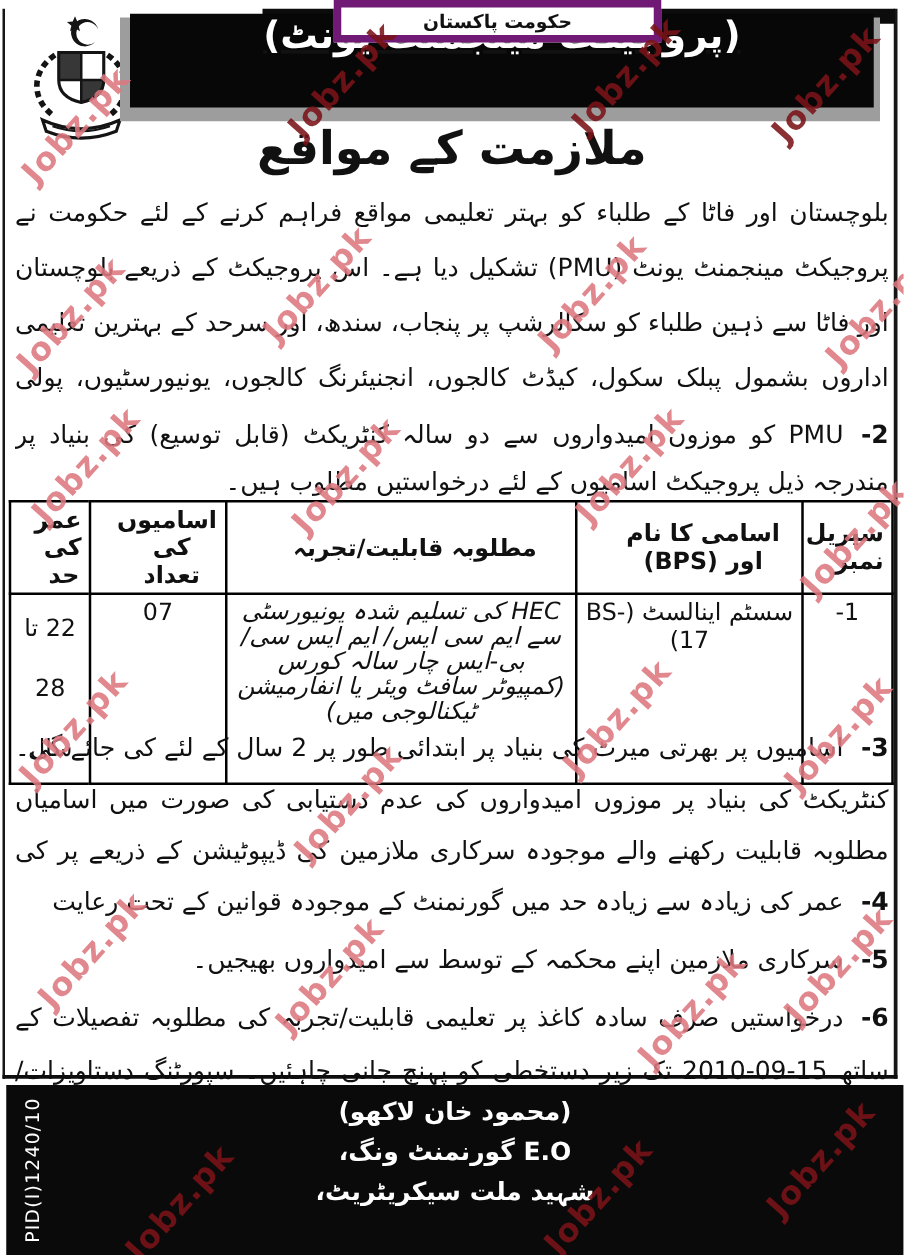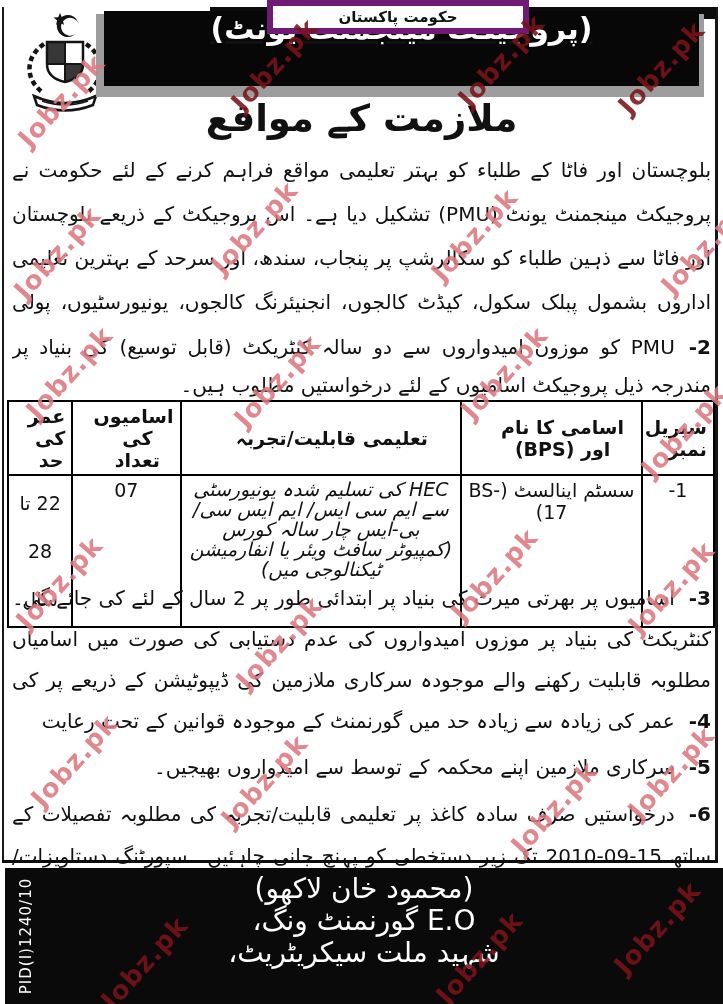--- a/index.html
+++ b/index.html
@@ -39,21 +39,21 @@
   table.jobs th,table.jobs td{border:2px solid #000;padding:3px 6px;font-size:19px;}
   table.jobs th{height:46px;font-weight:bold;text-align:center;vertical-align:middle;padding-left:28px;}
   table.jobs td{vertical-align:top;text-align:center;height:113px;}
   td.qual{text-align:justify;line-height:20px;padding:6px 10px;font-style:italic;}
   td.age{line-height:48px;}
   
   .divider{position:absolute;left:2px;top:860px;width:716px;height:3px;background:#0d0d0d;}
   
   .footer{position:absolute;left:5px;top:868px;width:718px;height:136px;background:#0a0a0a;z-index:1;}
   .sig{position:absolute;left:0;top:5px;width:718px;text-align:center;color:#fff;
-       font-weight:normal;font-size:28px;line-height:32px;direction:rtl;}
+       font-weight:bold;font-size:20px;line-height:32px;direction:rtl;}
   .pid{position:absolute;left:-48px;top:58px;width:140px;height:20px;text-align:center;
        transform:rotate(-90deg);color:#fff;font-size:15px;letter-spacing:1px;direction:ltr;}
   
   #wm-layer{position:absolute;left:0;top:0;width:723px;height:1004px;pointer-events:none;z-index:5;}
   .wm{position:absolute;font-size:26px;font-weight:600;letter-spacing:1px;white-space:nowrap;
       transform:rotate(-48deg);transform-origin:0 0;opacity:0.88;direction:ltr;}
 </style>
 </head>
 <body>
 
@@ -107,21 +107,21 @@
       <col style="width:72px">
         <col style="width:180px">
         <col style="width:280px">
         <col style="width:108px">
         <col style="width:64px">
     </colgroup>
     <tbody>
         <tr>
       <th>سیریل نمبر</th>
       <th>اسامی کا نام اور (BPS)</th>
-      <th>تعلیمی قابلیت/تجربہ</th>
+      <th>مطلوبہ قابلیت/تجربہ</th>
       <th>اسامیوں کی تعداد</th>
       <th>عمر کی حد</th>
     </tr>
     <tr>
       <td dir="ltr">-1</td>
       <td>سسٹم اینالسٹ (BS-17)</td>
       <td class="qual">HEC کی تسلیم شدہ یونیورسٹی سے ایم سی ایس/ ایم ایس سی/ بی-ایس چار سالہ کورس (کمپیوٹر سافٹ ویئر یا انفارمیشن ٹیکنالوجی میں)</td>
       <td>07</td>
       <td class="age">22 تا 28 سال</td>
     </tr>

